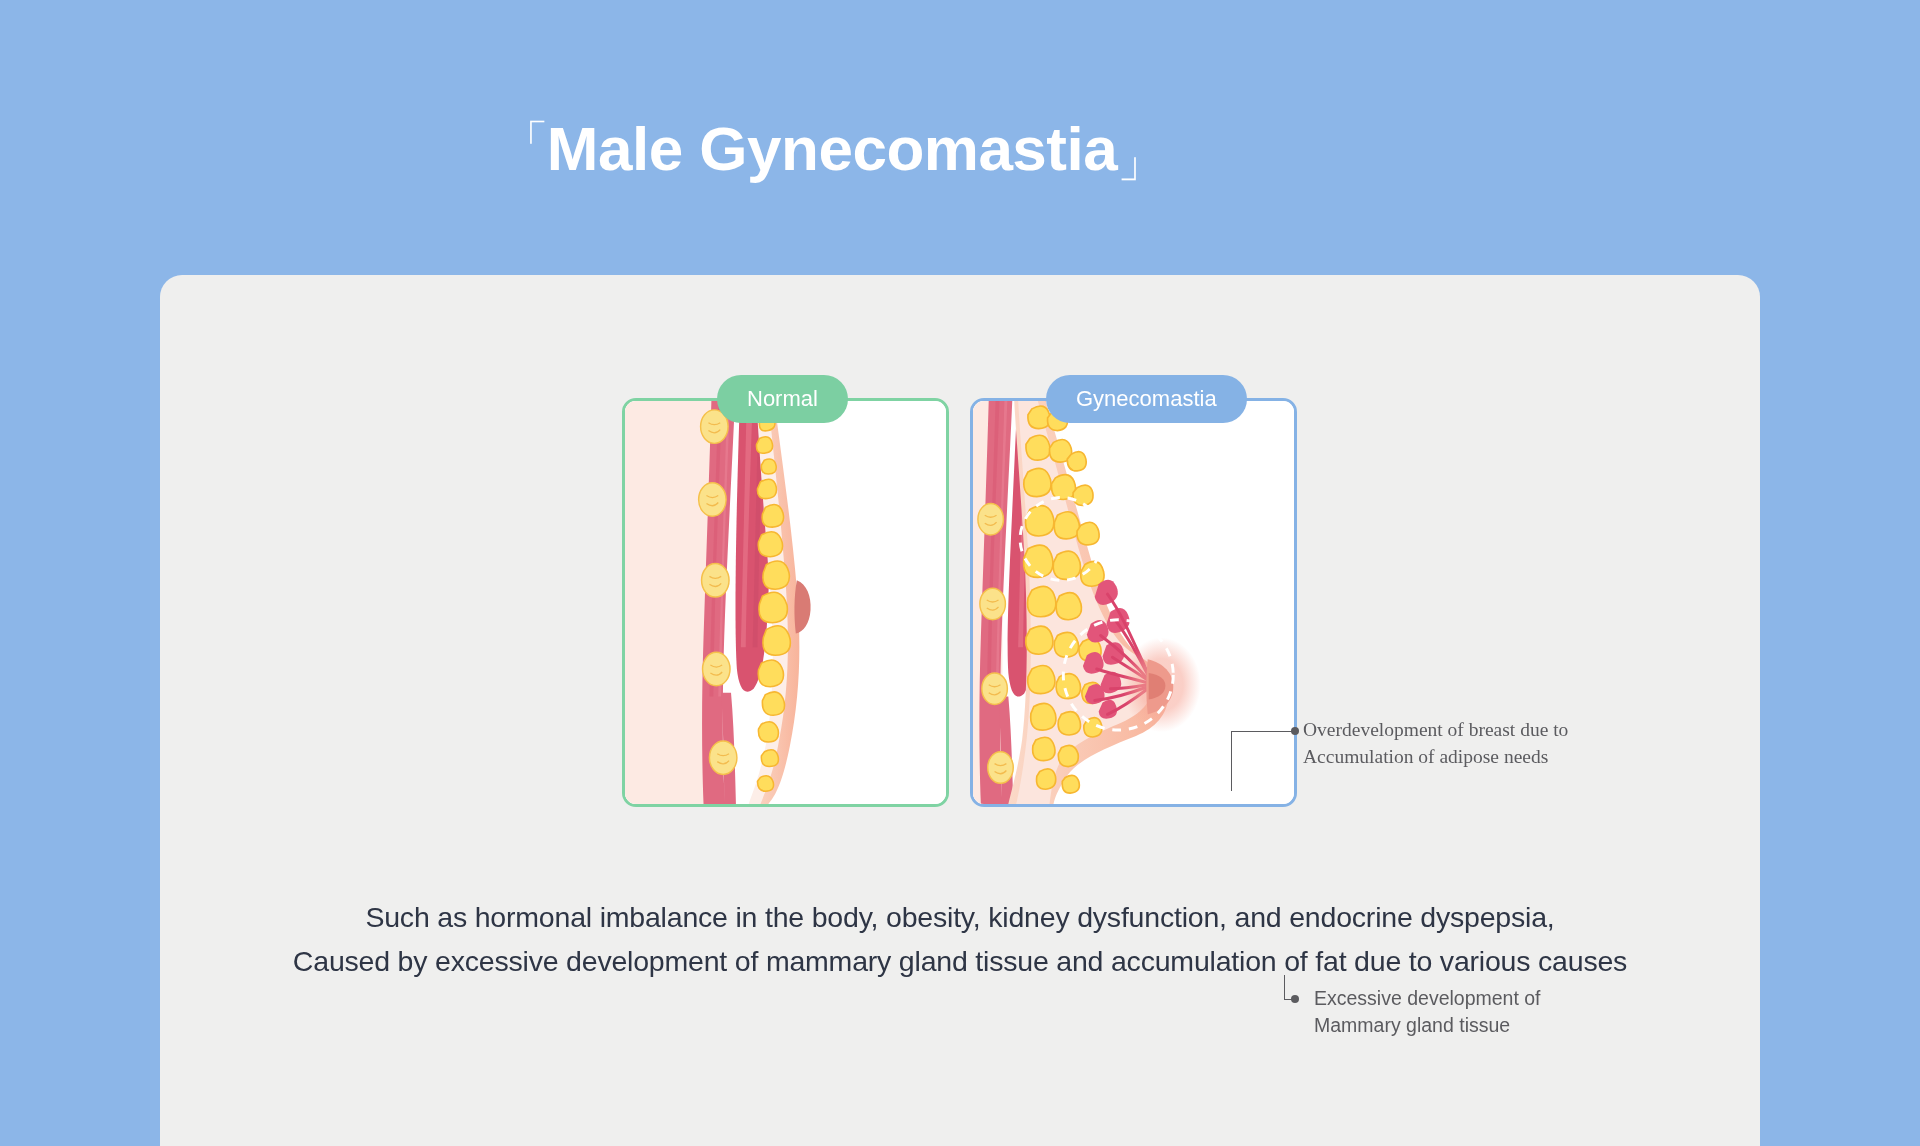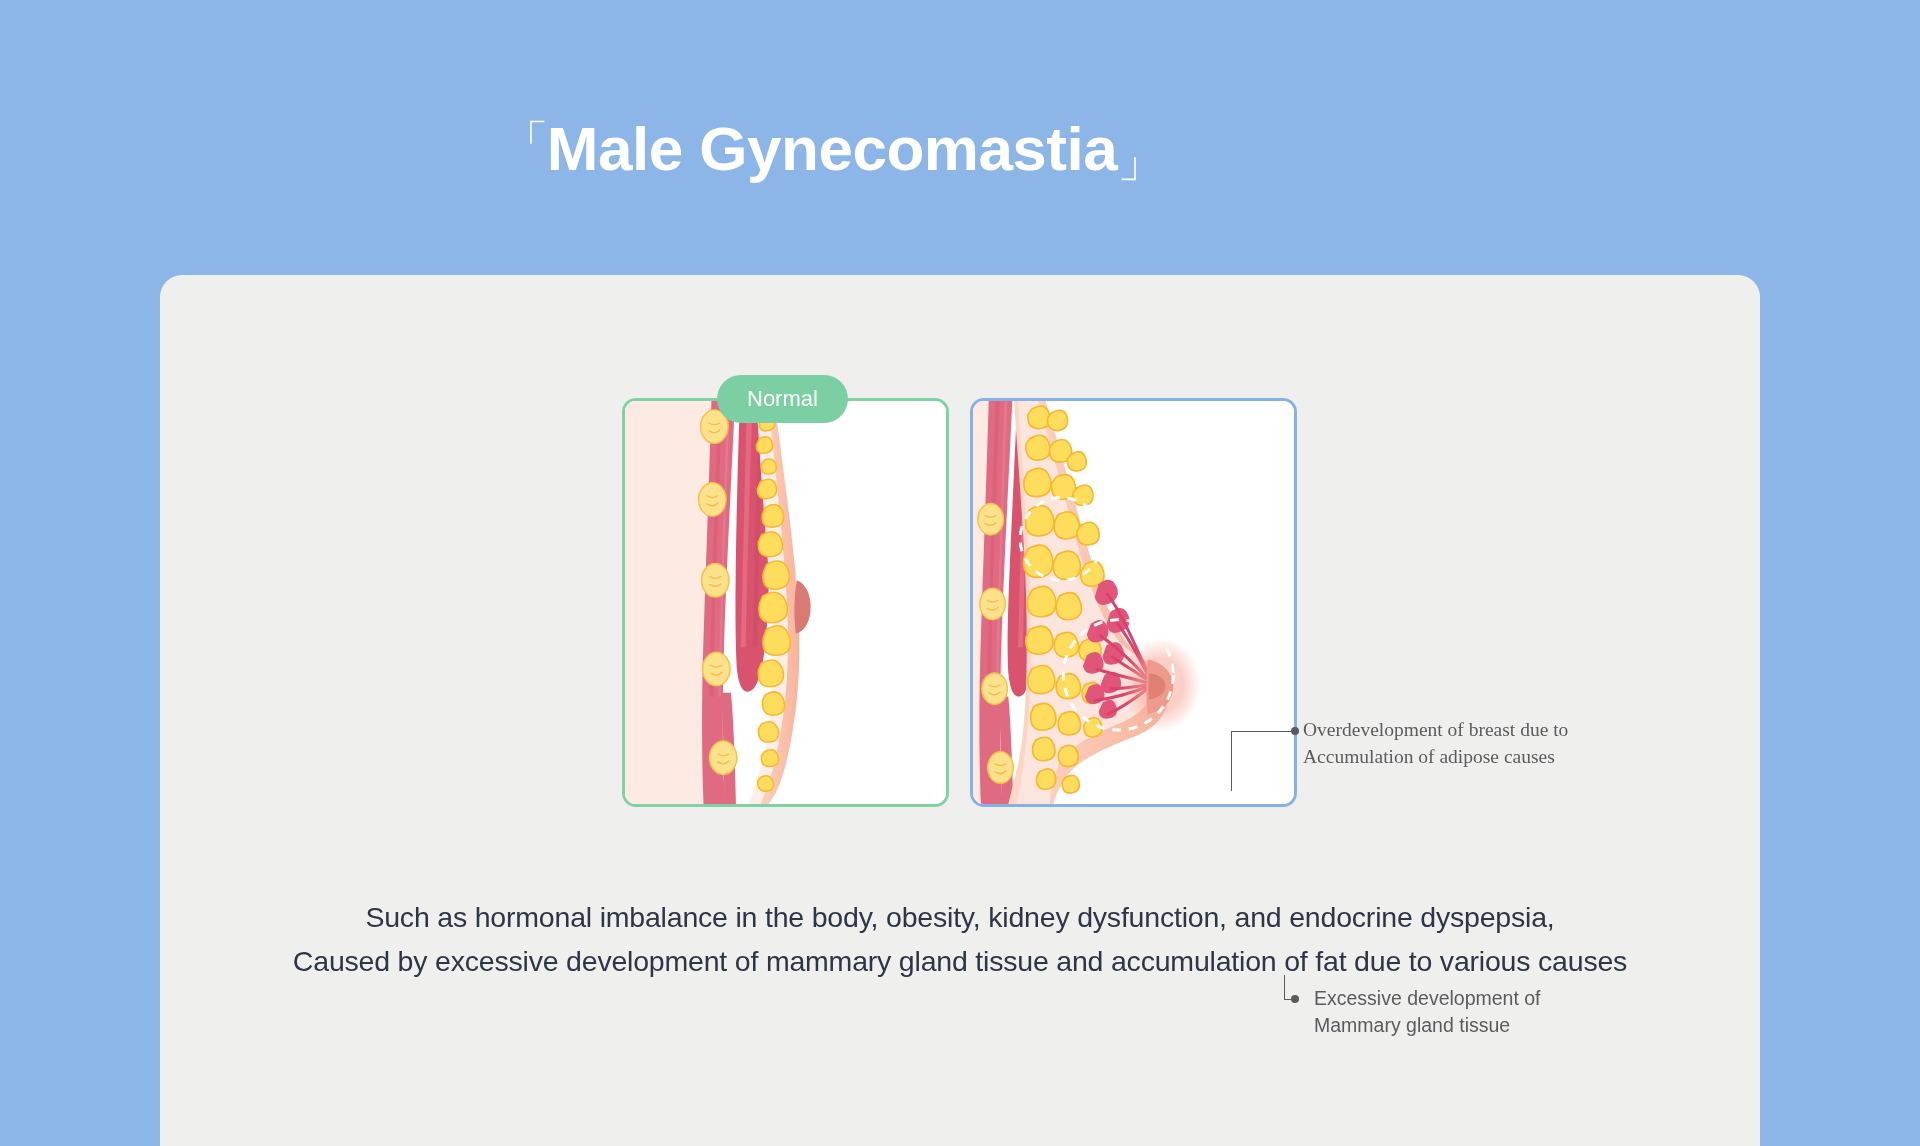--- a/index.html
+++ b/index.html
@@ -339,32 +339,33 @@
           <ellipse cx="192" cy="288" rx="40" ry="48" fill="url(#areolaGlow)"></ellipse>
           <path d="M178 262 C194 266 204 276 204 290 C204 304 194 314 178 318 C176 300 176 280 178 262 Z" fill="#ee9a8c"></path>
           <path d="M179 276 C190 278 196 282 196 289 C196 296 190 301 179 303 Z" fill="#e07f74"></path>
 
           <circle cx="90" cy="140" r="42" fill="none" stroke="#ffffff" stroke-width="3" stroke-dasharray="9 8"></circle>
           <circle cx="148" cy="278" r="56" fill="none" stroke="#ffffff" stroke-width="3" stroke-dasharray="9 8"></circle>
         </svg>
       </div>
 
       <div class="badge normal">Normal</div>
+      <div class="badge gyneco">Gynecomastia</div>
 
       <div class="leader top-v"></div>
       <div class="leader top"></div>
       <div class="ann-dot top"></div>
 
       <div class="leader bot-v"></div>
       <div class="leader bot-h"></div>
       <div class="ann-dot bottom"></div>
 
       <div class="annotation top">
         <div>Overdevelopment of breast due to</div>
-        <div>Accumulation of adipose causes</div>
+        <div>Accumulation of adipose needs</div>
       </div>
       <div class="annotation bottom">
         <div>Excessive development of</div>
         <div>Mammary gland tissue</div>
       </div>
     </div>
 
     <div id="caption">
       <div class="cap-line">Such as hormonal imbalance in the body, obesity, kidney dysfunction, and endocrine dyspepsia,</div>
       <div class="cap-line">Caused by excessive development of mammary gland tissue and accumulation of fat due to various causes</div>

